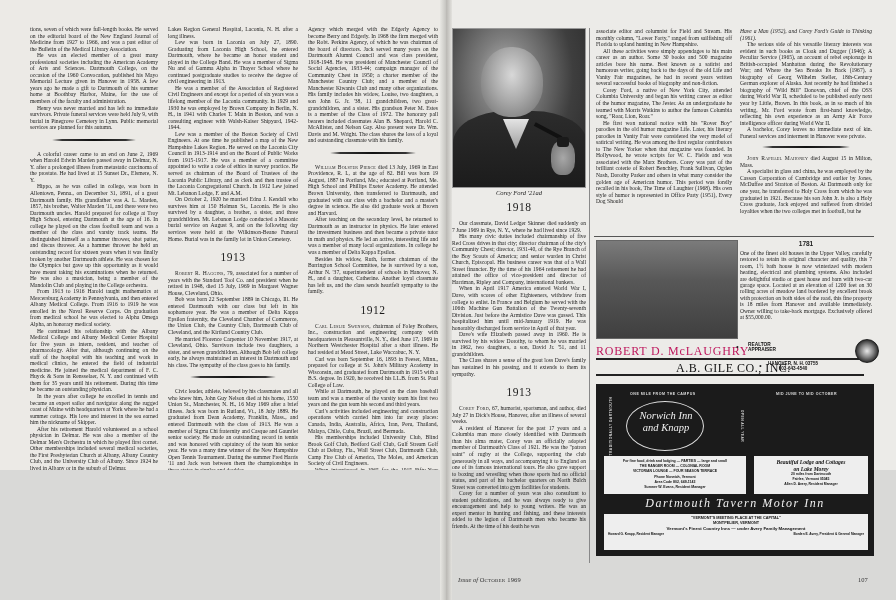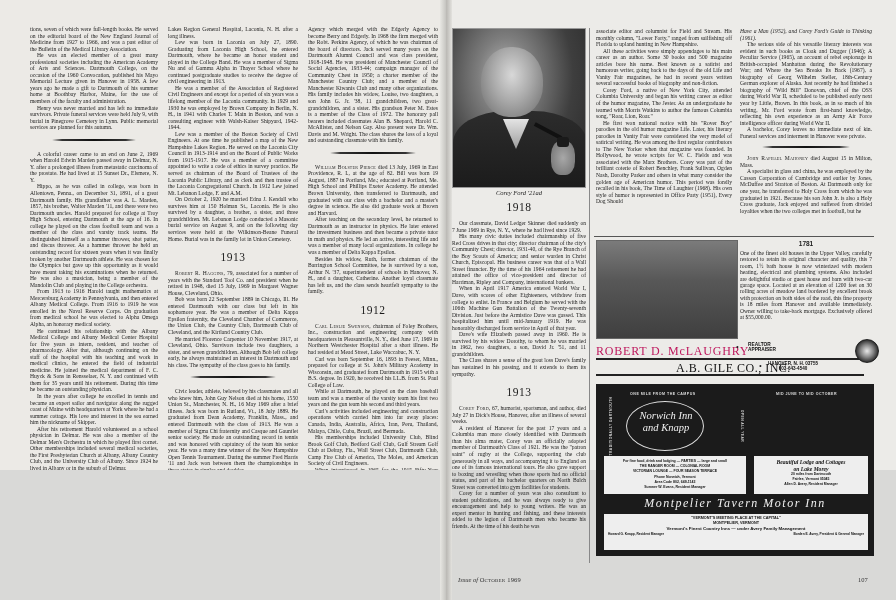--- a/index.html
+++ b/index.html
@@ -202,21 +202,21 @@
 
     <div class="small" style="position:absolute; left:180px; top:8px; color:#ddd;">MID JUNE TO MID OCTOBER</div>
     <div class="panel" style="left:158px; top:72px; width:114px; height:38px; padding-top:3px;">
       <div class="script" style="font-size:5.6px; line-height:6.5px; font-weight:bold;">Beautiful Lodge and Cottages</div>
       <div class="script" style="font-size:5.6px; line-height:6.5px; font-weight:bold;">on Lake Morey</div>
       <div style="font-size:3.4px; line-height:4.8px;">20 miles from Dartmouth</div>
       <div style="font-size:3.4px; line-height:4.8px;">Fairlee, Vermont 05045</div>
       <div style="font-size:3.4px; line-height:4.8px;">Allen D. Avery, Resident Manager</div>
     </div>
 
-    <div class="script" style="position:absolute; left:0; top:112px; width:278px; text-align:center; font-size:12px; letter-spacing:1.5px;">Montpelier Tavern Motor Inn</div>
+    <div class="script" style="position:absolute; left:0; top:112px; width:278px; text-align:center; font-size:12px; letter-spacing:1.5px;">Dartmouth Tavern Motor Inn</div>
     <div class="panel" style="left:8px; top:130px; width:264px; height:36px; font-size:3.8px; line-height:5.2px; padding-top:2px;">
       <div>"VERMONT'S MEETING PLACE AT THE CAPITAL"</div>
       <div>MONTPELIER, VERMONT</div>
       <div style="font-size:4.4px;">Vermont's Finest Country Inns — under Avery Family Management</div>
       <div style="display:flex; justify-content:space-between; font-size:3.2px; padding:0 4px;">
         <span>Howard G. Knapp, Resident Manager</span>
         <span>Borden E. Avery, President &amp; General Manager</span>
       </div>
     </div>
   </div>

